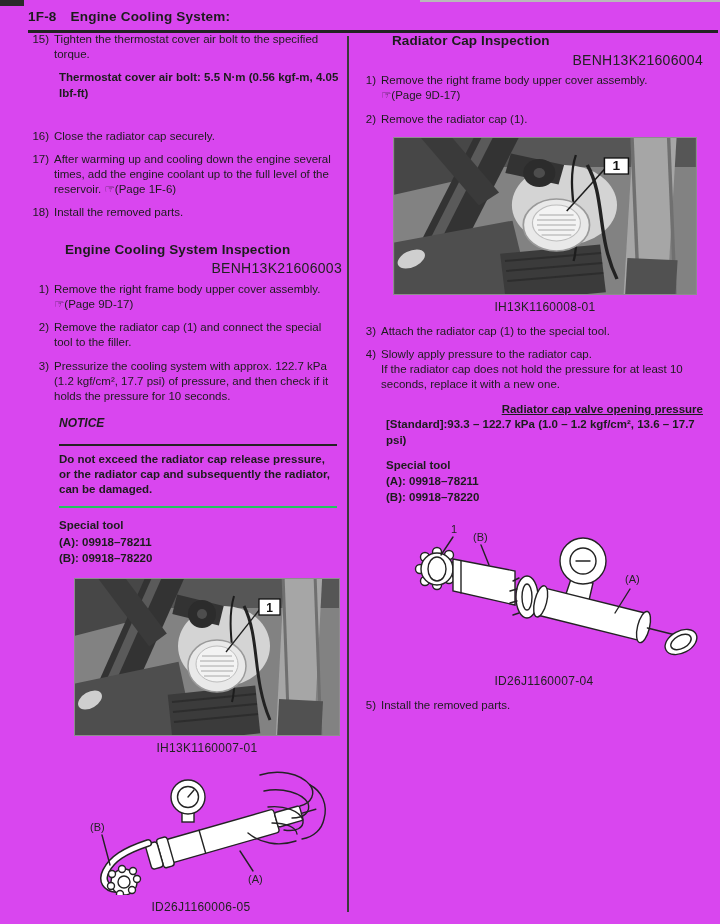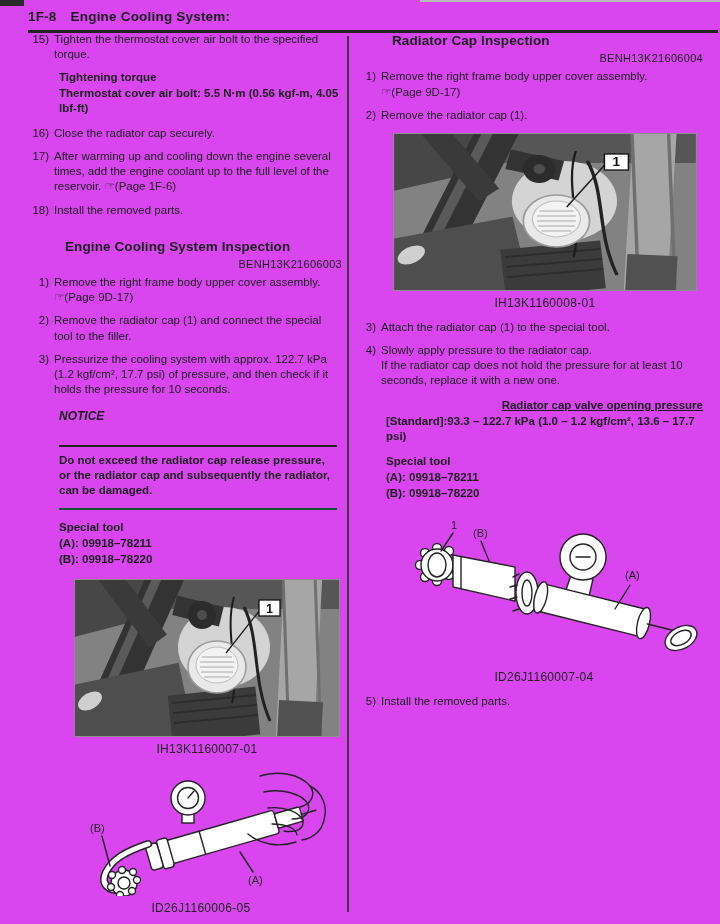--- a/index.html
+++ b/index.html
@@ -26,25 +26,25 @@
 
   .step { display:flex; margin-top:8px; }
   .step .num { flex:0 0 24px; text-align:right; padding-right:5px; }
   .step .body { flex:1; }
 
   .indent-block { margin-left:29px; margin-top:8px; }
   .spec-block { font-weight:bold; }
   .spec-title { font-weight:bold; }
 
   .section-heading { font-size:13.5px; font-weight:bold; margin-top:20px; letter-spacing:.1px;padding-left:35px; }
-  .ref-code { font-size:11px; text-align:right; color:#222; letter-spacing:.3px; margin-top:1px; }
+  .ref-code { font-size:14px; text-align:right; color:#222; letter-spacing:.3px; margin-top:1px; }
 
   .notice { margin-left:29px; margin-top:12px; width:278px; }
-  .notice-label { font-style:italic; font-weight:bold; font-size:12px; padding-bottom:20px; border-bottom:2.5px solid #232323; }
-  .notice-body { font-weight:bold; padding:6px 0 9px 0; border-bottom:2px solid #14532d; }
+  .notice-label { font-style:italic; font-weight:bold; font-size:12px; padding-bottom:12px; border-bottom:2.5px solid #232323; }
+  .notice-body { font-weight:bold; padding:6px 0 9px 0; border-bottom:2px solid #22c55e; }
 
   .tool-block { margin-left:29px; margin-top:10px; font-weight:bold; }
   .tool-block div { margin-top:1px; }
 
   .pressure-block { margin-left:29px; margin-top:10px; font-weight:bold; }
   .pressure-heading { text-decoration:underline;text-align:right; }
 
   figure { margin:0; }
   .fig-caption { font-size:12px; color:#222; letter-spacing:.3px; text-align:center; margin-top:5px; }
 
@@ -73,25 +73,24 @@
   <div class="col-divider"></div>
 
   <div class="col col-left">
 
     <div class="step" style="margin-top:0">
       <span class="num">15)</span>
       <span class="body">Tighten the thermostat cover air bolt to the specified torque.</span>
     </div>
 
     <div class="indent-block spec-block">
-      <div class="spec-title">Tightening torque</div>
       <div>Thermostat cover air bolt:  5.5 N·m (0.56 kgf-m, 4.05 lbf-ft)</div>
     </div>
 
-    <div class="step" style="margin-top:10px">
+    <div class="step" style="margin-top:28px">
       <span class="num">16)</span>
       <span class="body">Close the radiator cap securely.</span>
     </div>
     <div class="step">
       <span class="num">17)</span>
       <span class="body">After warming up and cooling down the engine several times, add the engine coolant up to the full level of the reservoir. ☞(Page 1F-6)</span>
     </div>
     <div class="step">
       <span class="num">18)</span>
       <span class="body">Install the removed parts.</span>

